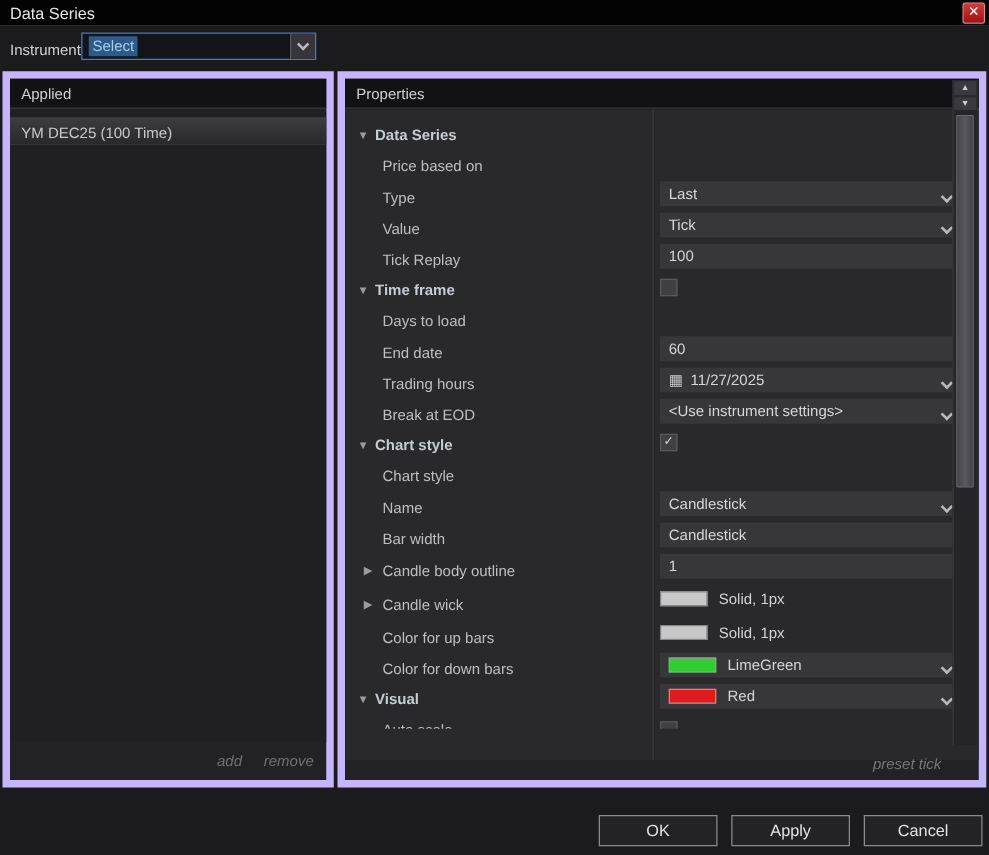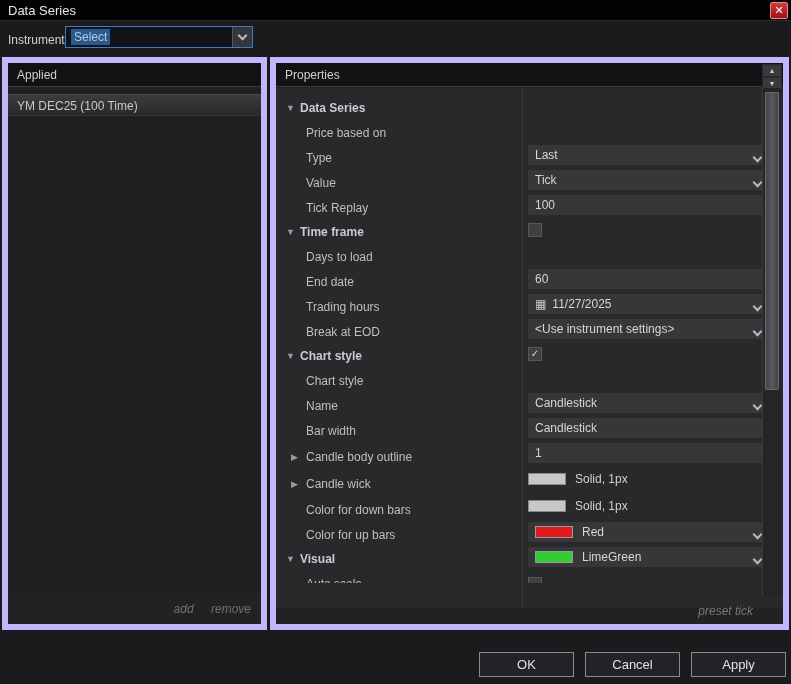--- a/index.html
+++ b/index.html
@@ -298,38 +298,38 @@
             <span class="exp">▶</span>
             <span>Candle wick</span>
           </div>
           <div class="pvalue">
             <span class="swatch" style="background: rgb(200, 200, 200);"></span>
             <span class="lstext">Solid, 1px</span>
           </div>
         </div>
         <div class="prow">
           <div class="plabel">
+            <span>Color for up bars</span>
+          </div>
+          <div class="pvalue">
+            <div class="field">
+              <span class="swatch" style="background: rgb(50, 205, 50); border-color: rgb(154, 154, 158);"></span>
+              <span class="fval">LimeGreen</span>
+              <span class="chev-box"><span class="chev"></span></span>
+            </div>
+          </div>
+        </div>
+        <div class="prow">
+          <div class="plabel">
             <span>Color for down bars</span>
           </div>
           <div class="pvalue">
             <div class="field">
               <span class="swatch" style="background: rgb(224, 27, 27); border-color: rgb(154, 154, 158);"></span>
               <span class="fval">Red</span>
-              <span class="chev-box"><span class="chev"></span></span>
-            </div>
-          </div>
-        </div>
-        <div class="prow">
-          <div class="plabel">
-            <span>Color for up bars</span>
-          </div>
-          <div class="pvalue">
-            <div class="field">
-              <span class="swatch" style="background: rgb(50, 205, 50); border-color: rgb(154, 154, 158);"></span>
-              <span class="fval">LimeGreen</span>
               <span class="chev-box"><span class="chev"></span></span>
             </div>
           </div>
         </div>
         <div class="prow section">
           <span class="tri">▼</span>
           <span class="stitle">Visual</span>
         </div>
         <div class="prow partial">
           <div class="plabel">
@@ -342,15 +342,15 @@
       </div>
   </div>
   <div class="vscroll">
     <div class="vthumb"></div>
   </div>
   <div class="props-footer">preset tick</div>
 </div>
 
 <div class="btnbar">
   <button class="btn">OK</button>
+  <button class="btn">Apply</button>
   <button class="btn">Cancel</button>
-  <button class="btn">Apply</button>
 </div>
 
 </body></html>

